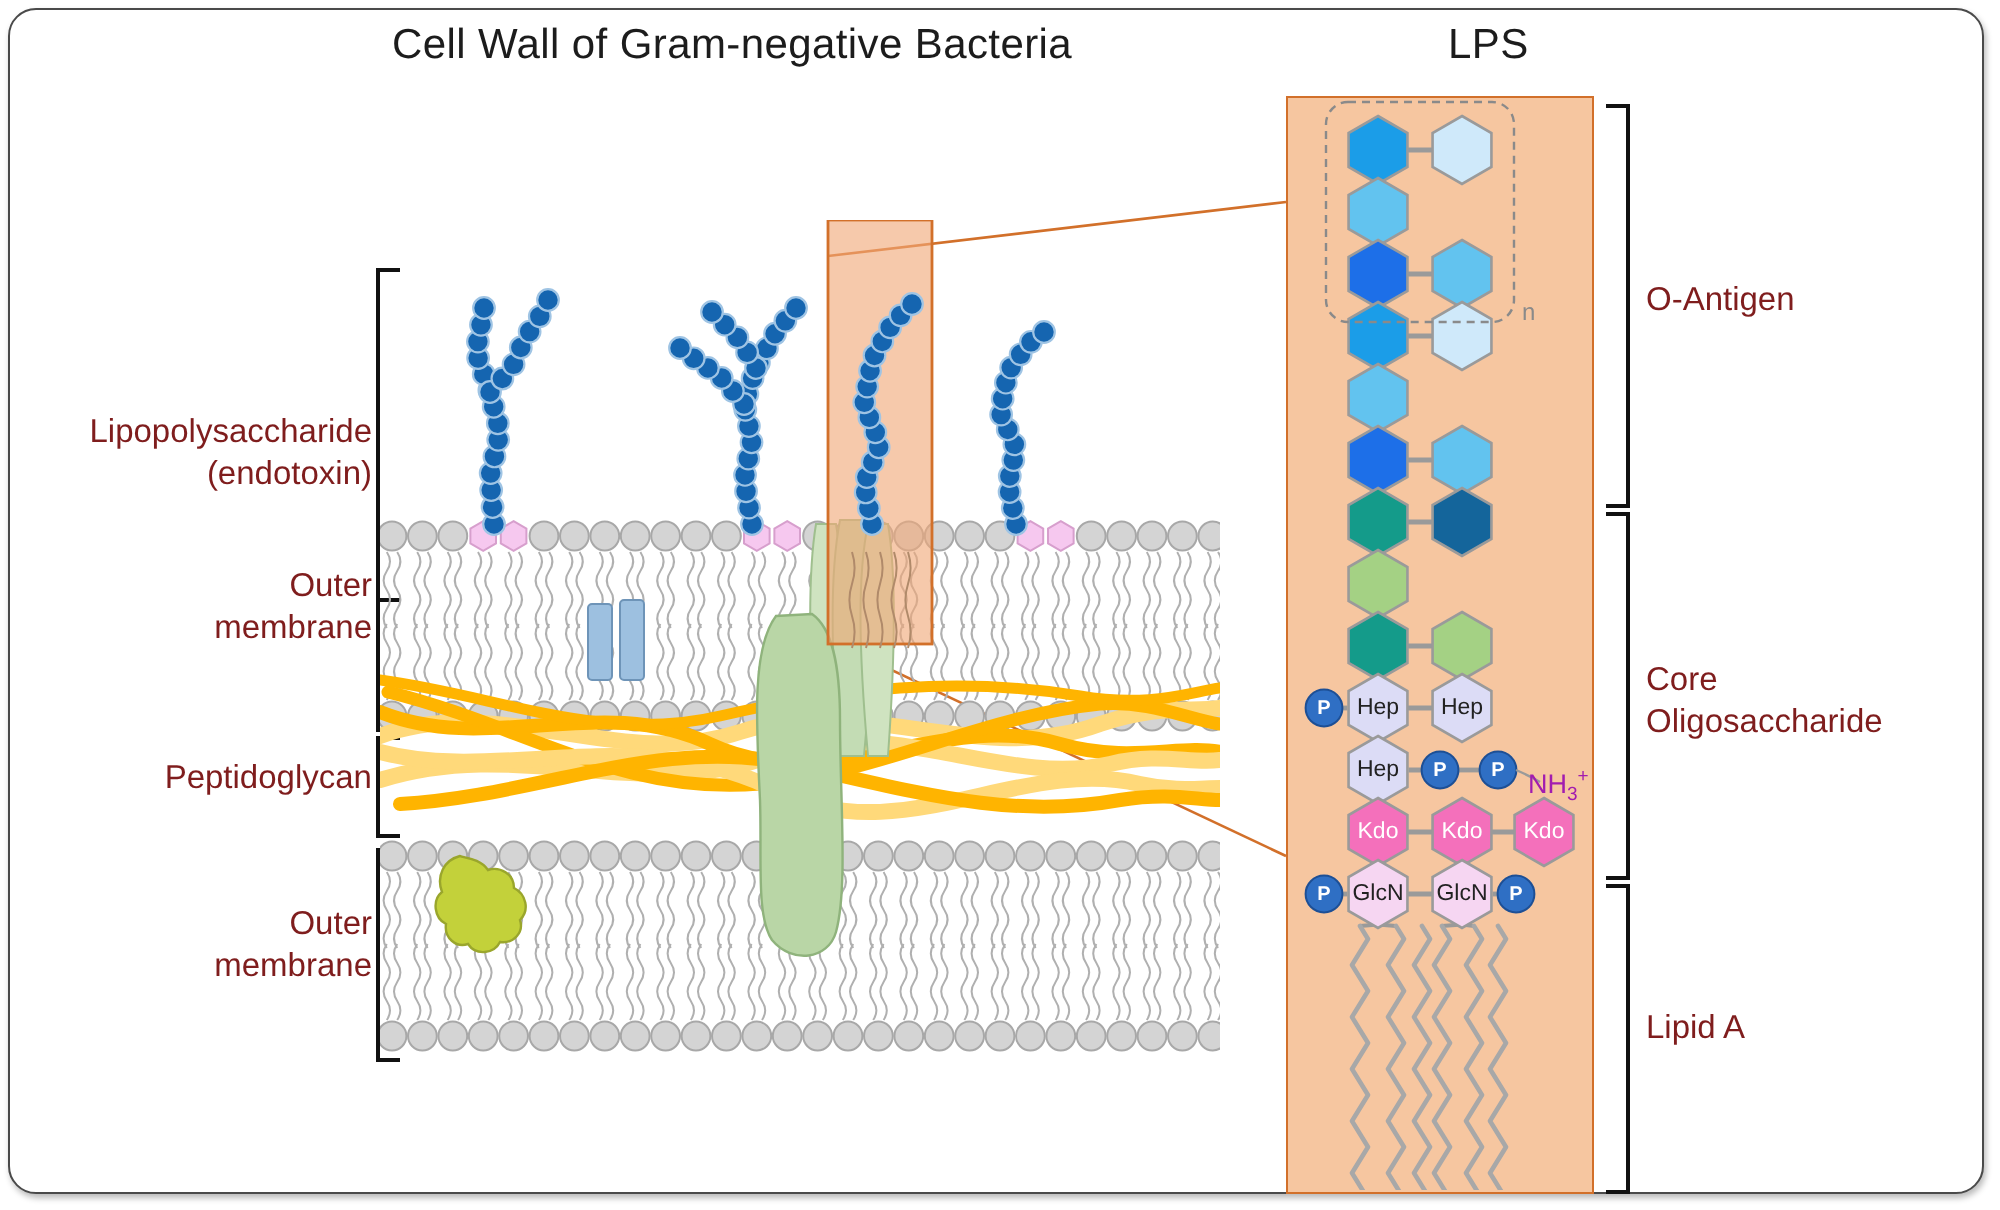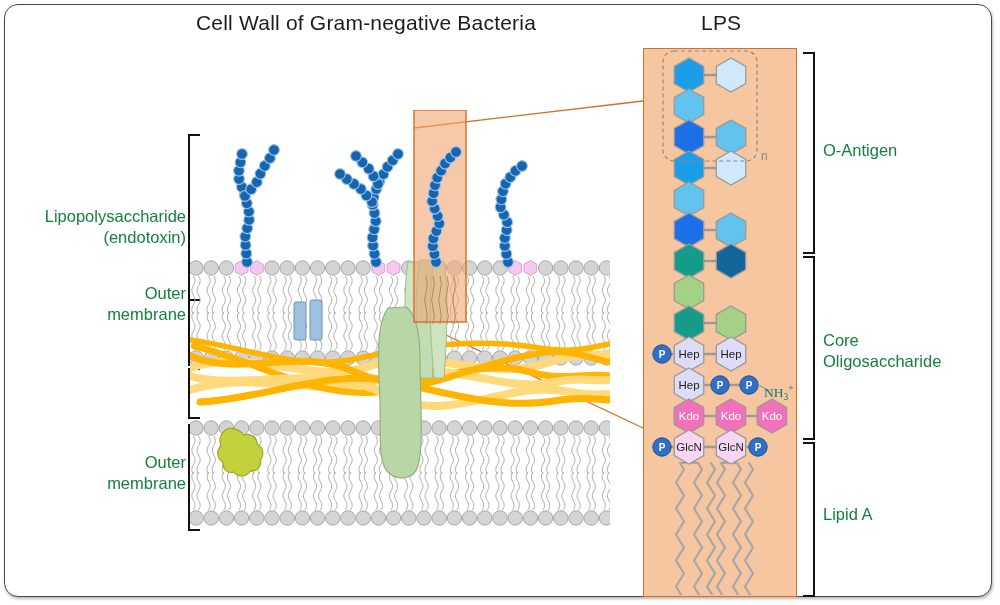--- a/index.html
+++ b/index.html
@@ -15,24 +15,24 @@
     border:1.6px solid #4a4a4a;border-radius:14px;background:#fff;
     box-shadow:1px 2px 3px rgba(0,0,0,.28);
     box-sizing:border-box;
   }
 
   .title{
     position:absolute;font-size:21px;color:#1c1c1c;
     white-space:nowrap;letter-spacing:.2px;
   }
   #title-main{left:196px;top:11px;}
-  #title-lps{left:701px;top:11px;}
+  #title-lps{left:724px;top:11px;}
 
   .lbl{
-    position:absolute;font-size:16.5px;color:#15803d;
+    position:absolute;font-size:16.5px;color:#7f1d1d;
     line-height:1.28;white-space:pre-line;
   }
   .lbl.r{text-align:right;}
   .lbl.l{text-align:left;}
 
   
   .brk{position:absolute;box-sizing:border-box;}
   .brk.left{border:2.2px solid #111;border-right:none;}
   .brk.right{border:2.2px solid #111;border-left:none;}
 
@@ -55,38 +55,39 @@
   .plabel{
     font-family:"Liberation Sans","DejaVu Sans",sans-serif;
     font-size:10px;font-weight:bold;fill:#ffffff;
     text-anchor:middle;dominant-baseline:central;
   }
   .nlabel{
     font-family:"Liberation Sans","DejaVu Sans",sans-serif;
     font-size:12px;fill:#8a8a8a;
   }
   #nh3{
-    position:absolute;font-size:13.5px;color:#0f766e;white-space:nowrap;font-family:Liberation Serif, serif;
+    position:absolute;font-size:13.5px;color:#a21caf;white-space:nowrap;
   }
   #nh3 sub{font-size:9.5px;} #nh3 sup{font-size:9.5px;}
 </style>
 </head>
 <body>
 
 <div id="root">
 
   <div class="frame"></div>
 
   <div class="title" id="title-main">Cell Wall of Gram-negative Bacteria</div>
   <div class="title" id="title-lps">LPS</div>
 
   <div class="lbl r" style="left:8px;top:206px;width:178px;">Lipopolysaccharide
 (endotoxin)</div>
   <div class="lbl r" style="left:8px;top:283px;width:178px;">Outer
 membrane</div>
+  <div class="lbl r" style="left:8px;top:379px;width:178px;">Peptidoglycan</div>
   <div class="lbl r" style="left:8px;top:452px;width:178px;">Outer
 membrane</div>
 
   <div class="brk left" style="left:188px;top:134px;width:12px;height:167px;"></div>
   <div class="brk left" style="left:188px;top:267px;width:12px;height:99px;"></div>
   <div class="brk left" style="left:188px;top:368px;width:12px;height:51px;"></div>
   <div class="brk left" style="left:188px;top:424px;width:12px;height:107px;"></div>
 
   <div class="brk right" style="left:803px;top:52px;width:12px;height:202px;"></div>
   <div class="brk right" style="left:803px;top:256px;width:12px;height:184px;"></div>

